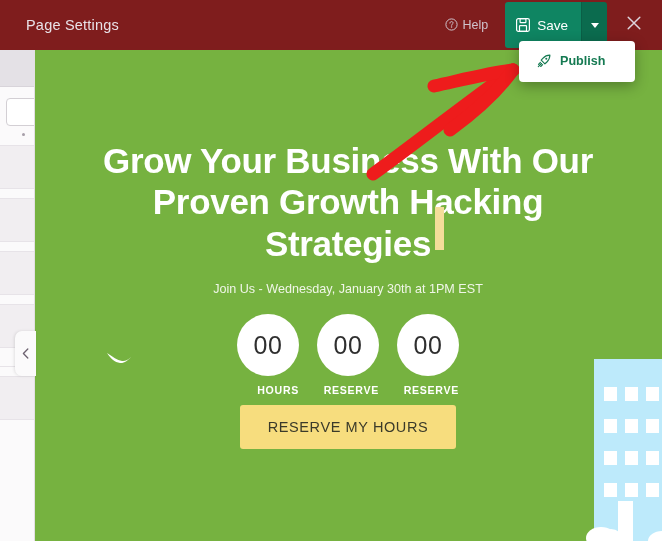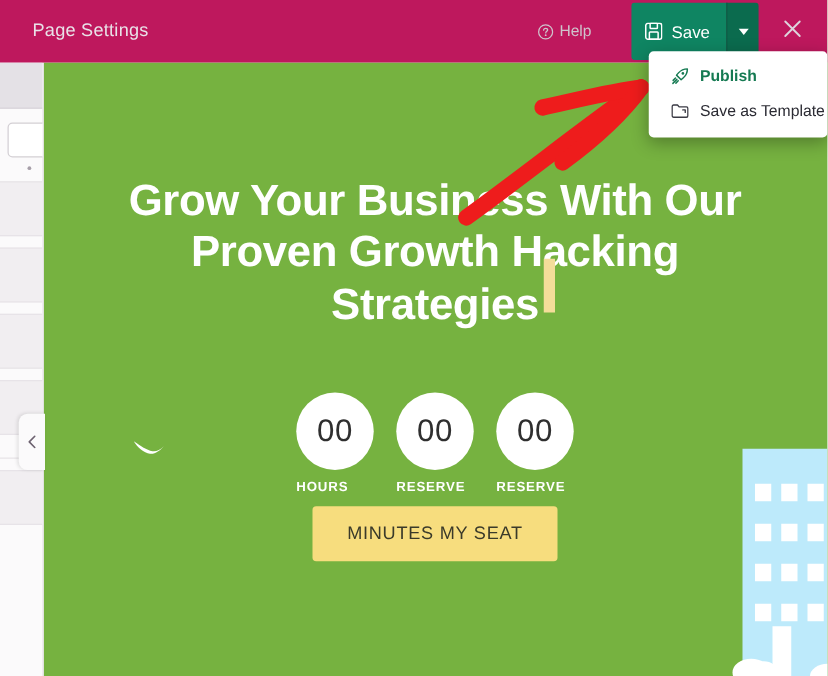--- a/index.html
+++ b/index.html
@@ -20,46 +20,45 @@
     inset: 0;
     background: #f4f2f4;
   }
 
   
   .topbar {
     position: absolute;
     left: 0; top: 0;
     width: 662px;
     height: 50px;
-    background: #be185d;
+    background: #7f1d1d;
     display: flex;
     align-items: center;
     z-index: 40;
   }
   .topbar-title {
     color: #e9e2e8;
     font-size: 14.5px;
     margin-left: 26px;
     letter-spacing: .2px;
     white-space: nowrap;
   }
   .topbar-right {
     margin-left: auto;
     display: flex;
     align-items: center;
     height: 100%;
     padding-right: 17px;
   }
   .help-link {
     display: flex;
-    align-items: center;
     gap: 5px;
     color: #cfc3cc;
     font-size: 12.5px;
-    margin-right: 32px;
+    margin-right: 17px;
     cursor: pointer;
   }
   .help-link svg { display:block; }
 
   .save-group {
     display: flex;
     align-items: stretch;
     height: 46px;
     border-radius: 3px;
     overflow: hidden;
@@ -98,21 +97,21 @@
     width: 22px; height: 22px;
     display: flex; align-items: center; justify-content: center;
     cursor: pointer;
   }
 
   
   .dropdown {
     position: absolute;
     top: 41px;
     left: 519px;
-    width: 143px;
+    width: 116px;
     background: #ffffff;
     border-radius: 4px;
     box-shadow: 0 4px 14px rgba(0,0,0,.30);
     z-index: 60;
     padding: 6px 0 7px 0;
   }
   .dd-item {
     display: flex;
     align-items: center;
     gap: 9px;
@@ -232,21 +231,21 @@
 
   
   .countdown {
     position: absolute;
     left: 0; right: 0;
     top: 264px;
     display: flex;
     justify-content: center;
     gap: 18px;
   }
-  .cd-unit { text-align: left; }
+  .cd-unit { text-align: right; }
   .cd-circle {
     width: 62px; height: 62px;
     border-radius: 50%;
     background: #ffffff;
     display: flex;
     align-items: center;
     justify-content: center;
     color: #2f2f2f;
     font-size: 25px;
     letter-spacing: .5px;
@@ -347,38 +346,39 @@
       </svg>
     </span>
   </div>
 
   <div class="canvas">
 
     <div class="headline">Grow Your Business With Our Proven Growth Hacking Strategies</div>
 
     <div class="text-caret"></div>
 
+    <div class="subhead">Join Us - Wednesday, January 30th at 1PM EST</div>
 
     <div class="countdown">
       <div class="cd-unit">
         <div class="cd-circle">00</div>
         <div class="cd-label">HOURS</div>
       </div>
       <div class="cd-unit">
         <div class="cd-circle">00</div>
         <div class="cd-label">RESERVE</div>
       </div>
       <div class="cd-unit">
         <div class="cd-circle">00</div>
         <div class="cd-label">RESERVE</div>
       </div>
     </div>
 
     <div class="cta">
-      <div class="cta-btn">MINUTES MY SEAT</div>
+      <div class="cta-btn">RESERVE MY HOURS</div>
     </div>
 
     <span class="bird">
       <svg width="26" height="16" viewBox="0 0 26 16">
         <path d="M1 3 C7 7, 11 10, 16 11 C19 11.5, 22 10, 25 7
                  C22 10.5, 18 13.5, 14 13 C9 12.4, 4 8, 1 3 Z" fill="#ffffff"></path>
       </svg>
     </span>
 
     <div class="building">
@@ -449,31 +449,20 @@
       <span>
         <svg width="14" height="14" viewBox="0 0 14 14">
           <path d="M12.9 1.1 C10.2 1.1, 7.6 2.3, 5.8 4.3 L4.2 6.1 L7.9 9.8 L9.7 8.2
                    C11.7 6.4, 12.9 3.8, 12.9 1.1 Z" fill="none" stroke="#157a52" stroke-width="1.15" stroke-linejoin="round"></path>
           <circle cx="9.3" cy="4.7" r="1.05" fill="#157a52"></circle>
           <path d="M4.5 9.5 L1.3 12.7 M3.4 8.4 L1.5 10.3 M5.6 10.6 L3.7 12.5" stroke="#157a52" stroke-width="1.15" stroke-linecap="round"></path>
         </svg>
       </span>
       <span>Publish</span>
     </div>
-    <div class="dd-item template">
-      <span>
-        <svg width="14" height="12" viewBox="0 0 14 12">
-          <path d="M0.7 2.2 A1.2 1.2 0 0 1 1.9 1 H5.0 L6.3 2.5 H12.1
-                   A1.2 1.2 0 0 1 13.3 3.7 V9.6 A1.2 1.2 0 0 1 12.1 10.8
-                   H1.9 A1.2 1.2 0 0 1 0.7 9.6 Z" fill="none" stroke="#3a3a44" stroke-width="1.1" stroke-linejoin="round"></path>
-          <path d="M9.2 4.9 L11.2 4.9 L11.2 6.9" fill="none" stroke="#3a3a44" stroke-width="1.1" stroke-linecap="round" stroke-linejoin="round"></path>
-        </svg>
-      </span>
-      <span>Save as Template</span>
-    </div>
   </div>
 
   <svg class="annot" viewBox="0 0 662 541">
     <path d="M373 174 C420 140, 470 100, 513 70" stroke="#ee1c1c" stroke-width="13" fill="none" stroke-linecap="round"></path>
     <path d="M513 70 C494 72, 470 78, 434 86" stroke="#ee1c1c" stroke-width="13" fill="none" stroke-linecap="round"></path>
     <path d="M513 70 C500 88, 480 108, 450 130" stroke="#ee1c1c" stroke-width="13" fill="none" stroke-linecap="round"></path>
   </svg>
 
 </div>
 

